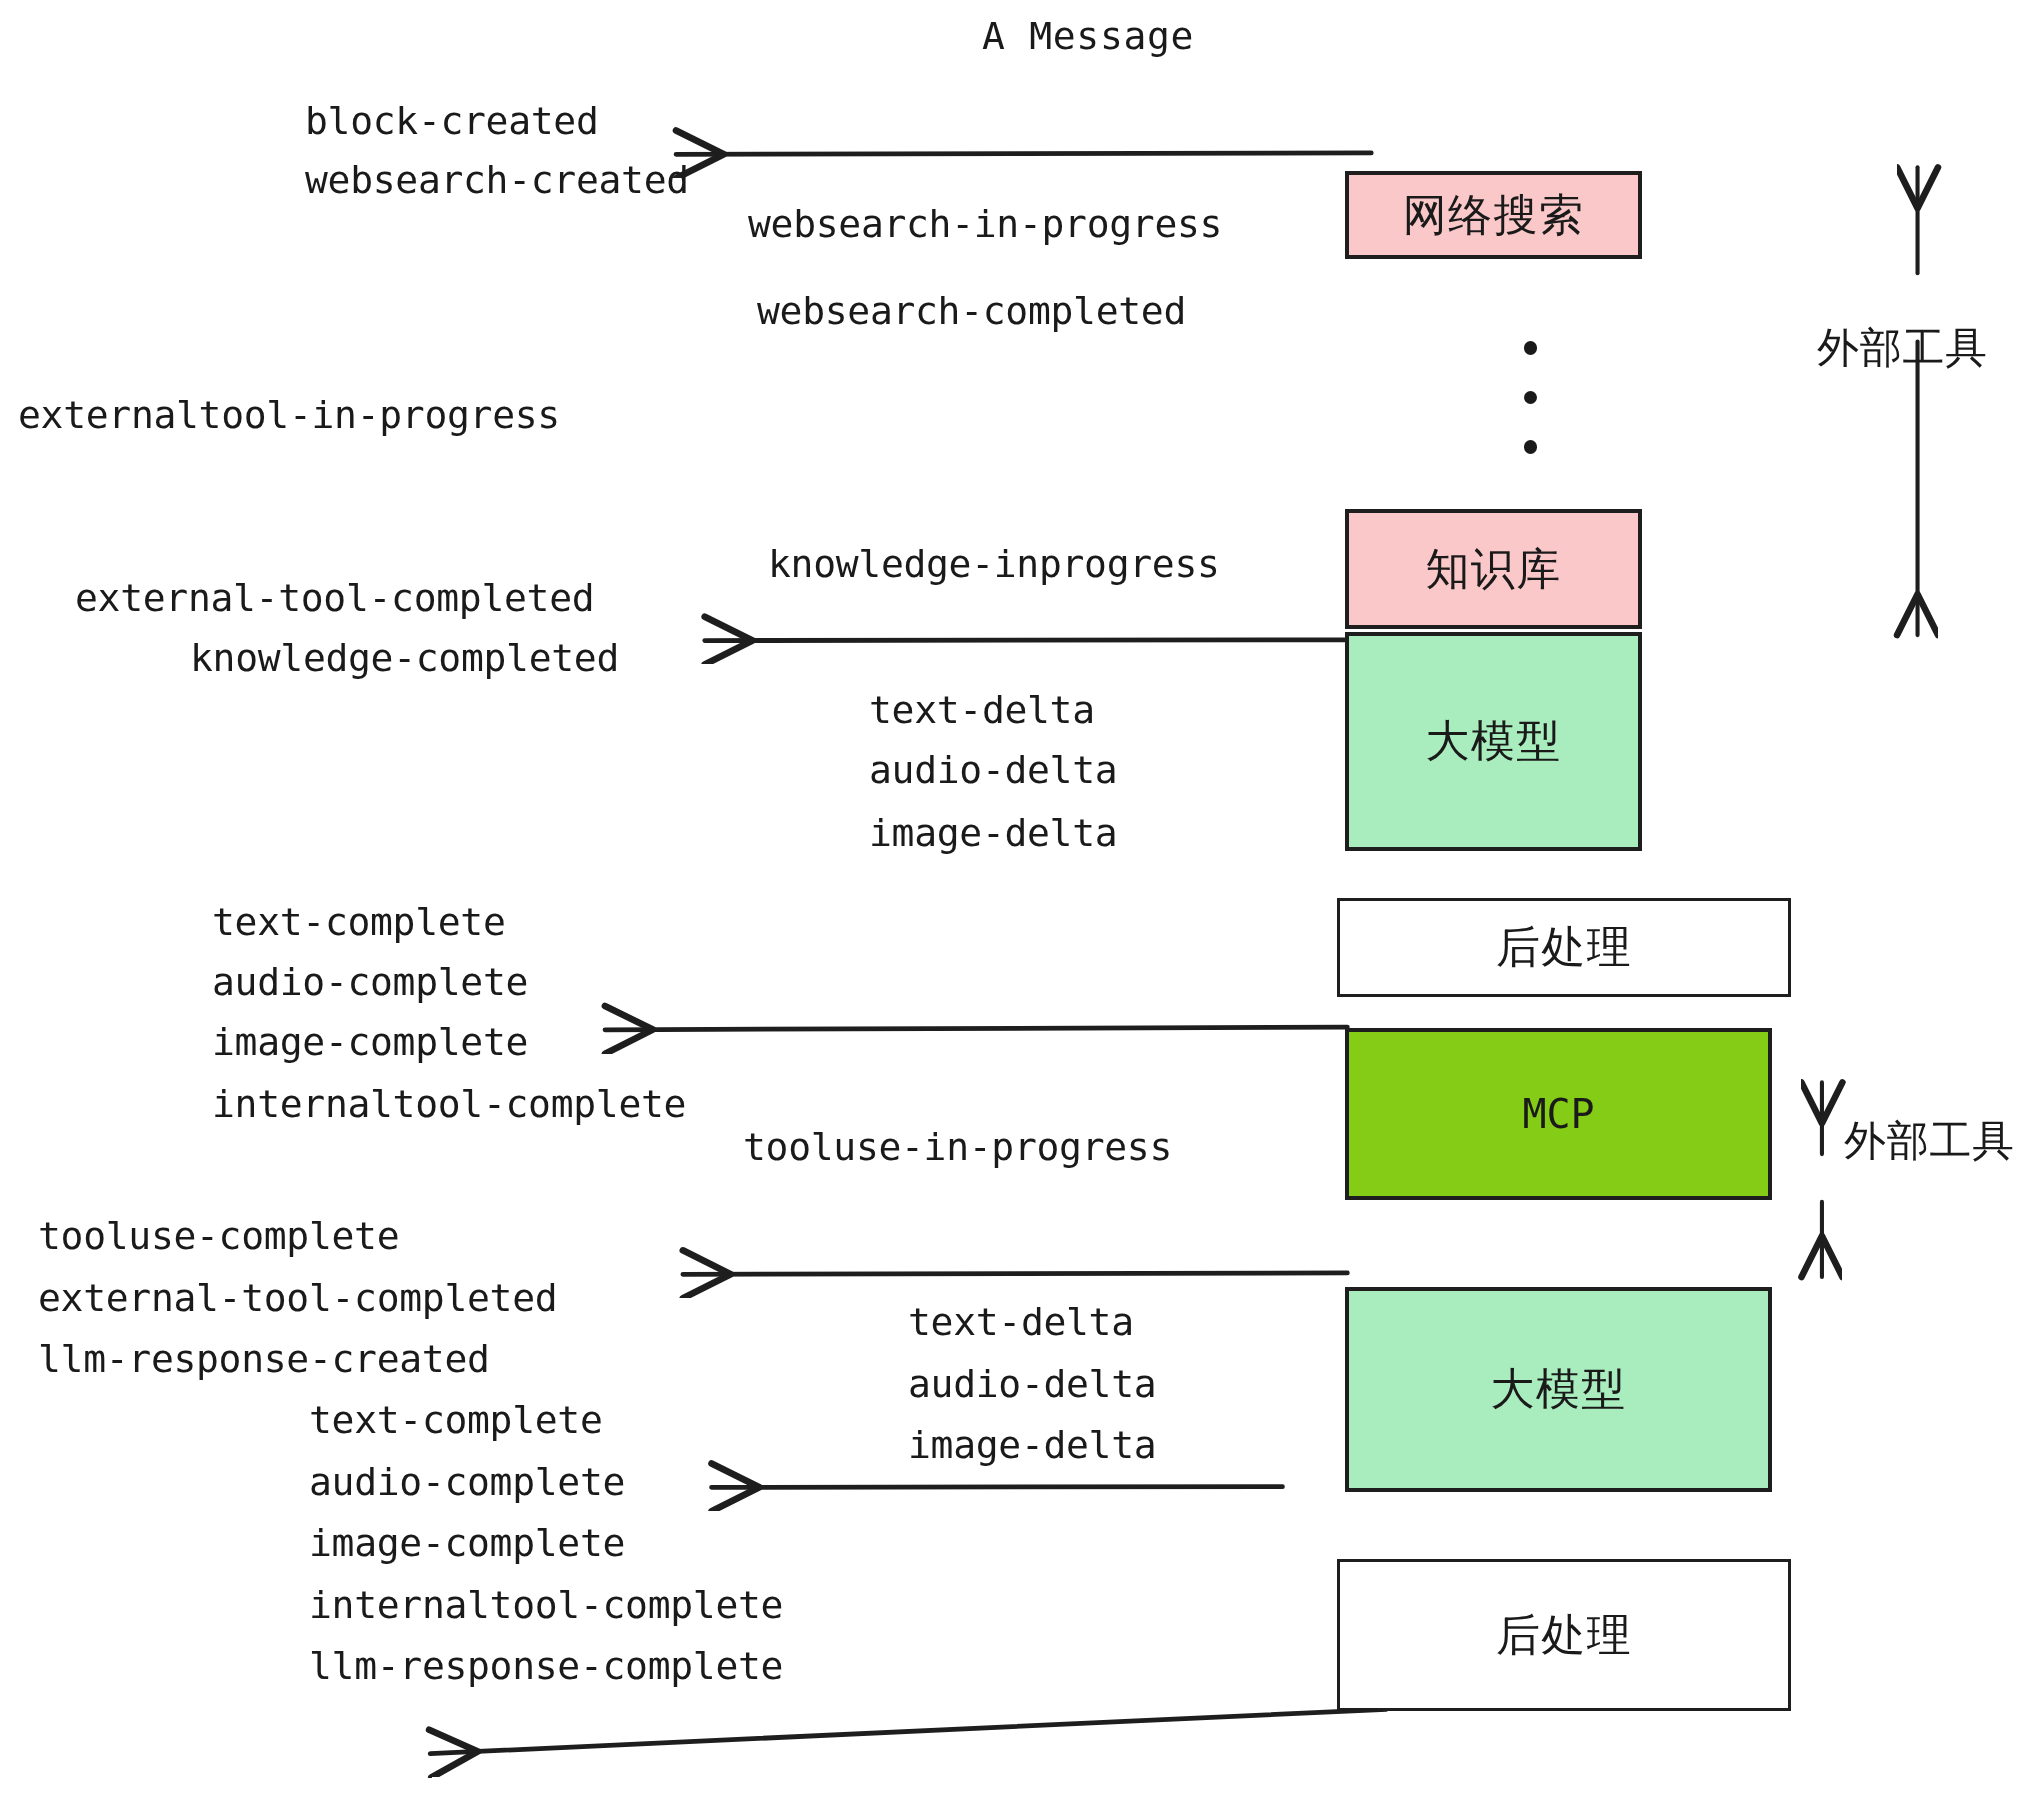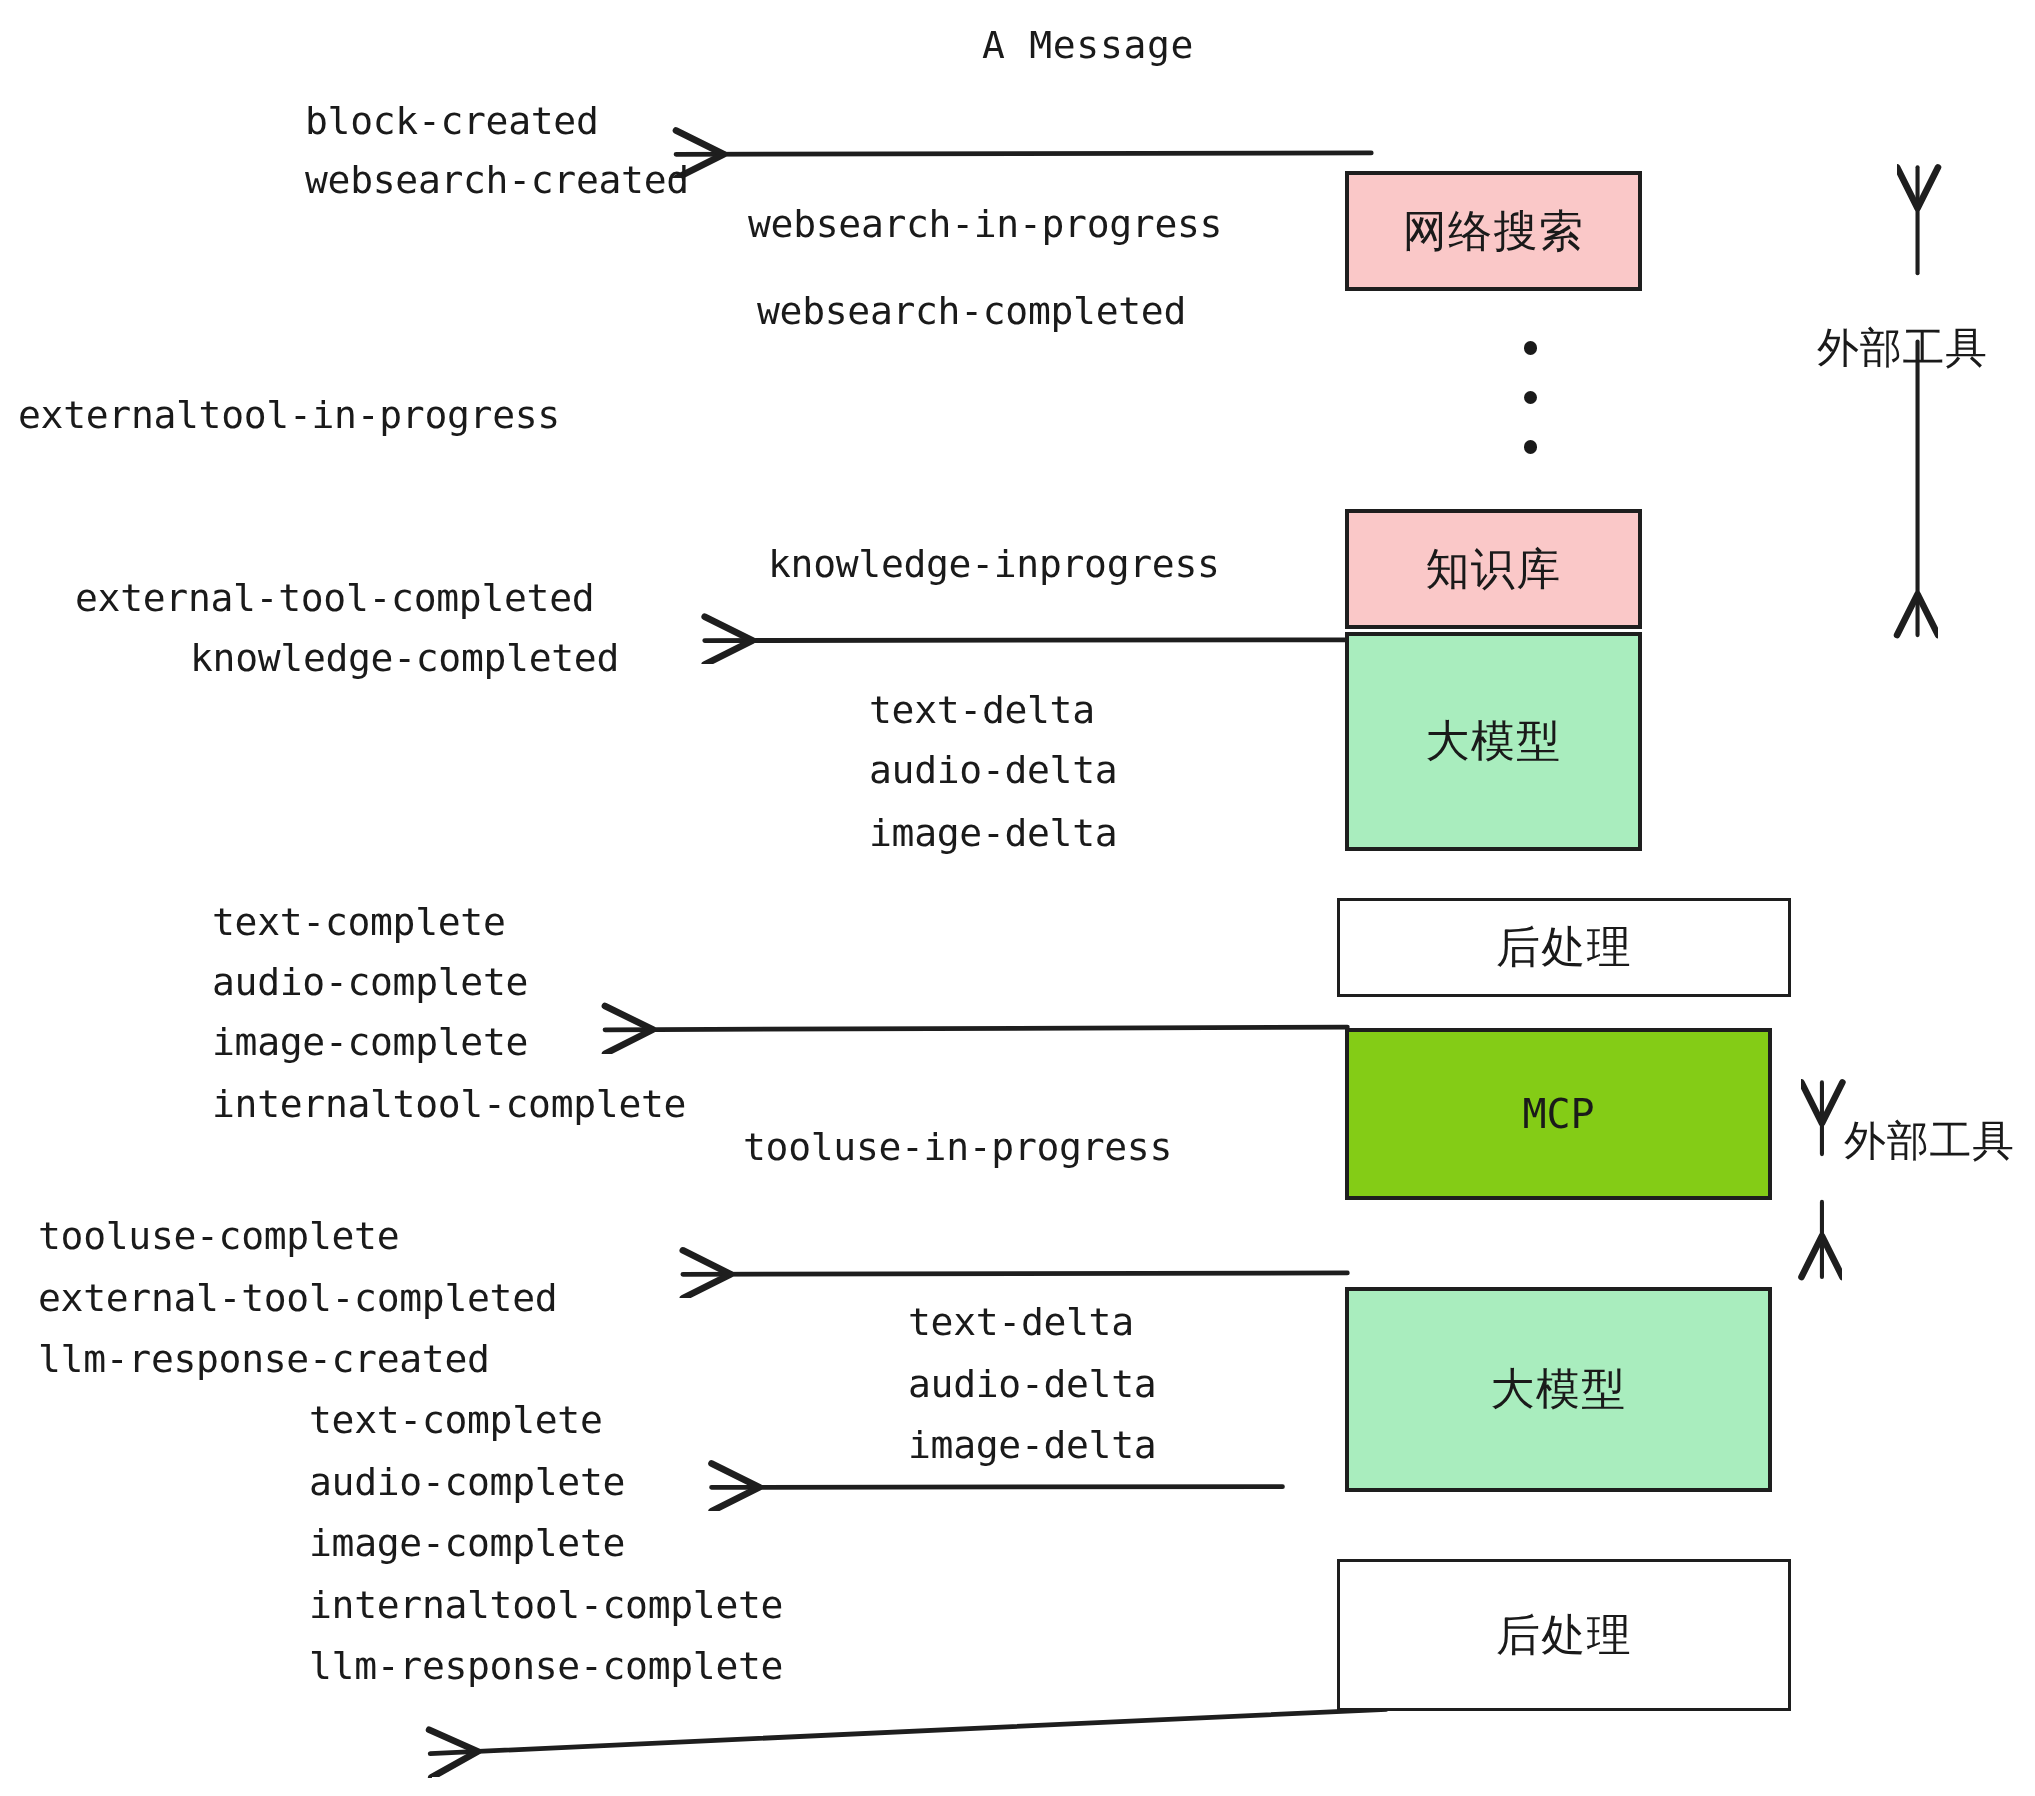--- a/index.html
+++ b/index.html
@@ -82,21 +82,21 @@
     width: 2035px;
     height: 1796px;
     pointer-events: none;
   }
 </style>
 </head>
 <body>
 
 <div id="canvas">
 
-  <div class="title" style="left:982px; top:23px;">A Message</div>
+  <div class="title" style="left:982px; top:14px;">A Message</div>
 
   <svg class="overlay" viewBox="0 0 2980 2630">
     <defs>
       <marker id="ah" markerWidth="14" markerHeight="14" refX="11" refY="5" orient="auto" markerUnits="strokeWidth">
         <path d="M11,0 L1,5 L11,10" fill="none" stroke="#1E1E1E" stroke-width="1.4" stroke-linecap="round" stroke-linejoin="round"></path>
       </marker>
       <marker id="ahv" markerWidth="14" markerHeight="14" refX="11" refY="5" orient="auto" markerUnits="strokeWidth">
         <path d="M11,0 L1,5 L11,10" fill="none" stroke="#1E1E1E" stroke-width="1.6" stroke-linecap="round" stroke-linejoin="round"></path>
       </marker>
     </defs>
@@ -129,21 +129,21 @@
       <path d="M2808,400 L2808,245" fill="none" stroke="#1E1E1E" stroke-width="6" stroke-linecap="round" marker-end="url(#ahv)"></path>
       <path d="M2808,500 L2808,930" fill="none" stroke="#1E1E1E" stroke-width="6" stroke-linecap="round" marker-end="url(#ahv)"></path>
     </g>
 
     <g>
       <path d="M2668,1690 L2668,1585" fill="none" stroke="#1E1E1E" stroke-width="6" stroke-linecap="round" marker-end="url(#ahv)"></path>
       <path d="M2668,1760 L2668,1870" fill="none" stroke="#1E1E1E" stroke-width="6" stroke-linecap="round" marker-end="url(#ahv)"></path>
     </g>
   </svg>
 
-  <div class="box" style="left:1345px; top:171px; width:297px; height:120px; background:#FAC8C8;">
+  <div class="box" style="left:1345px; top:171px; width:297px; height:88px; background:#FAC8C8;">
     <span class="boxlabel">网络搜索</span>
   </div>
 
   <div class="dots" style="left:1523px; top:341px; width:15px; height:113px;">
     <span></span>
       <span></span>
       <span></span>
   </div>
 
   <div class="box" style="left:1345px; top:509px; width:297px; height:120px; background:#FAC8C8;">

